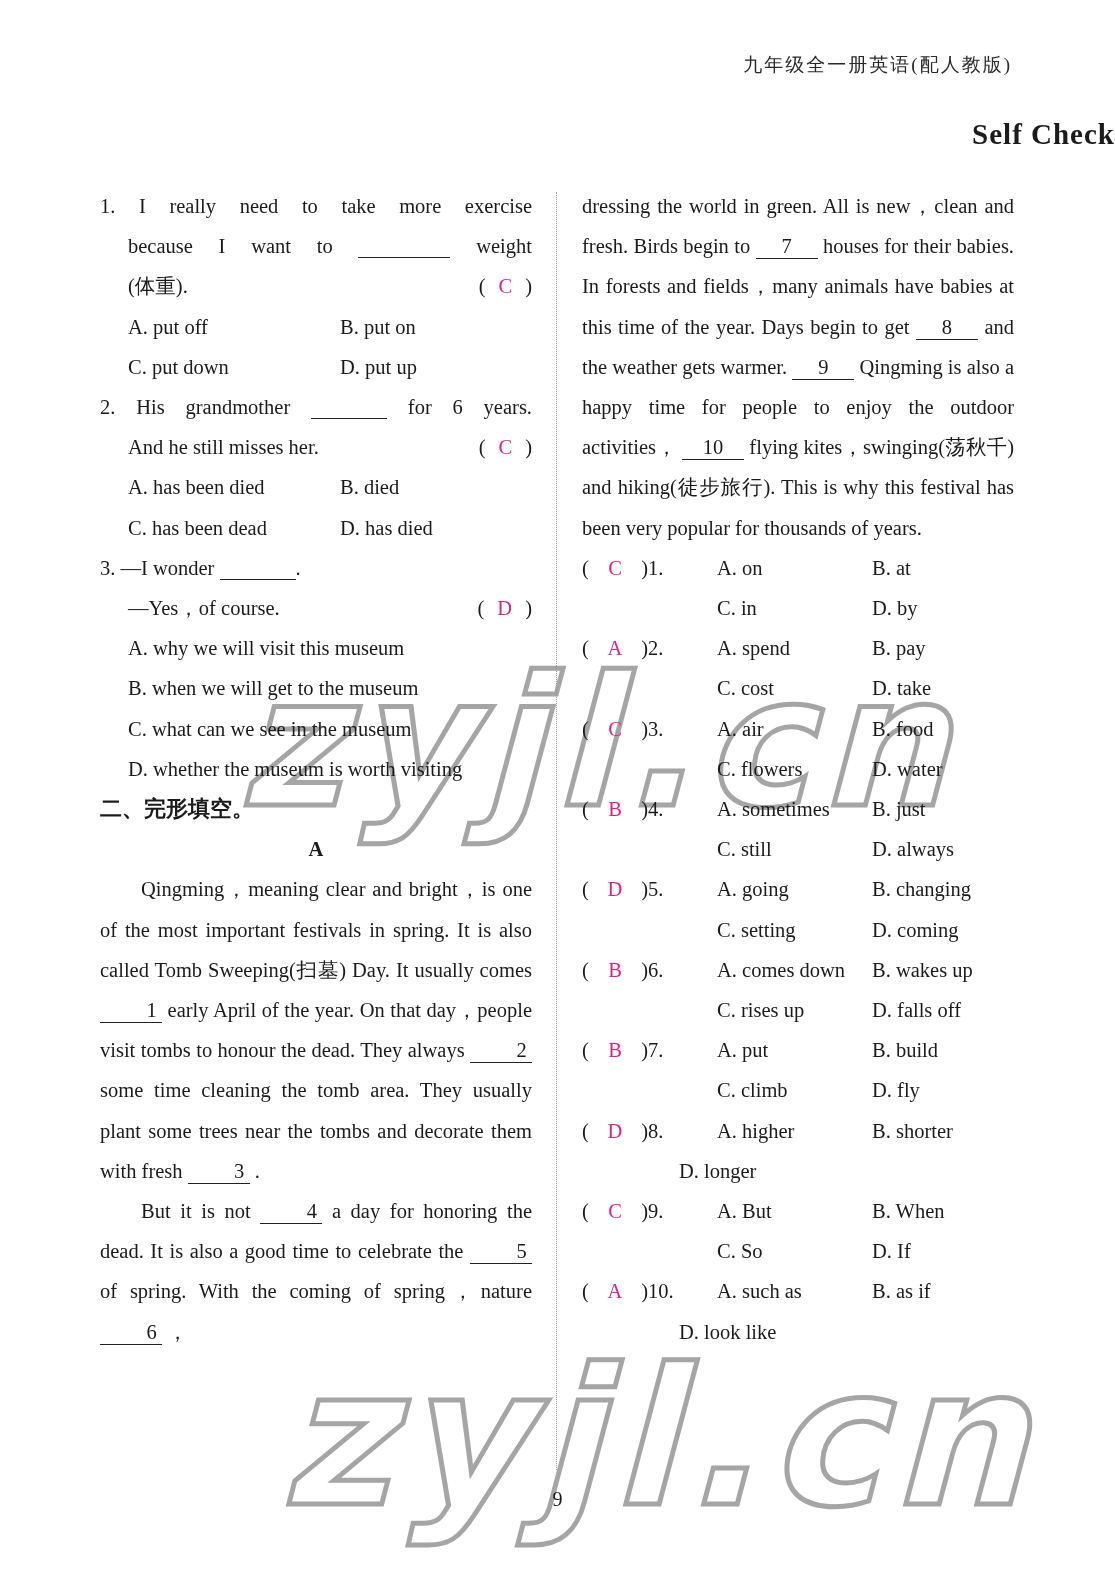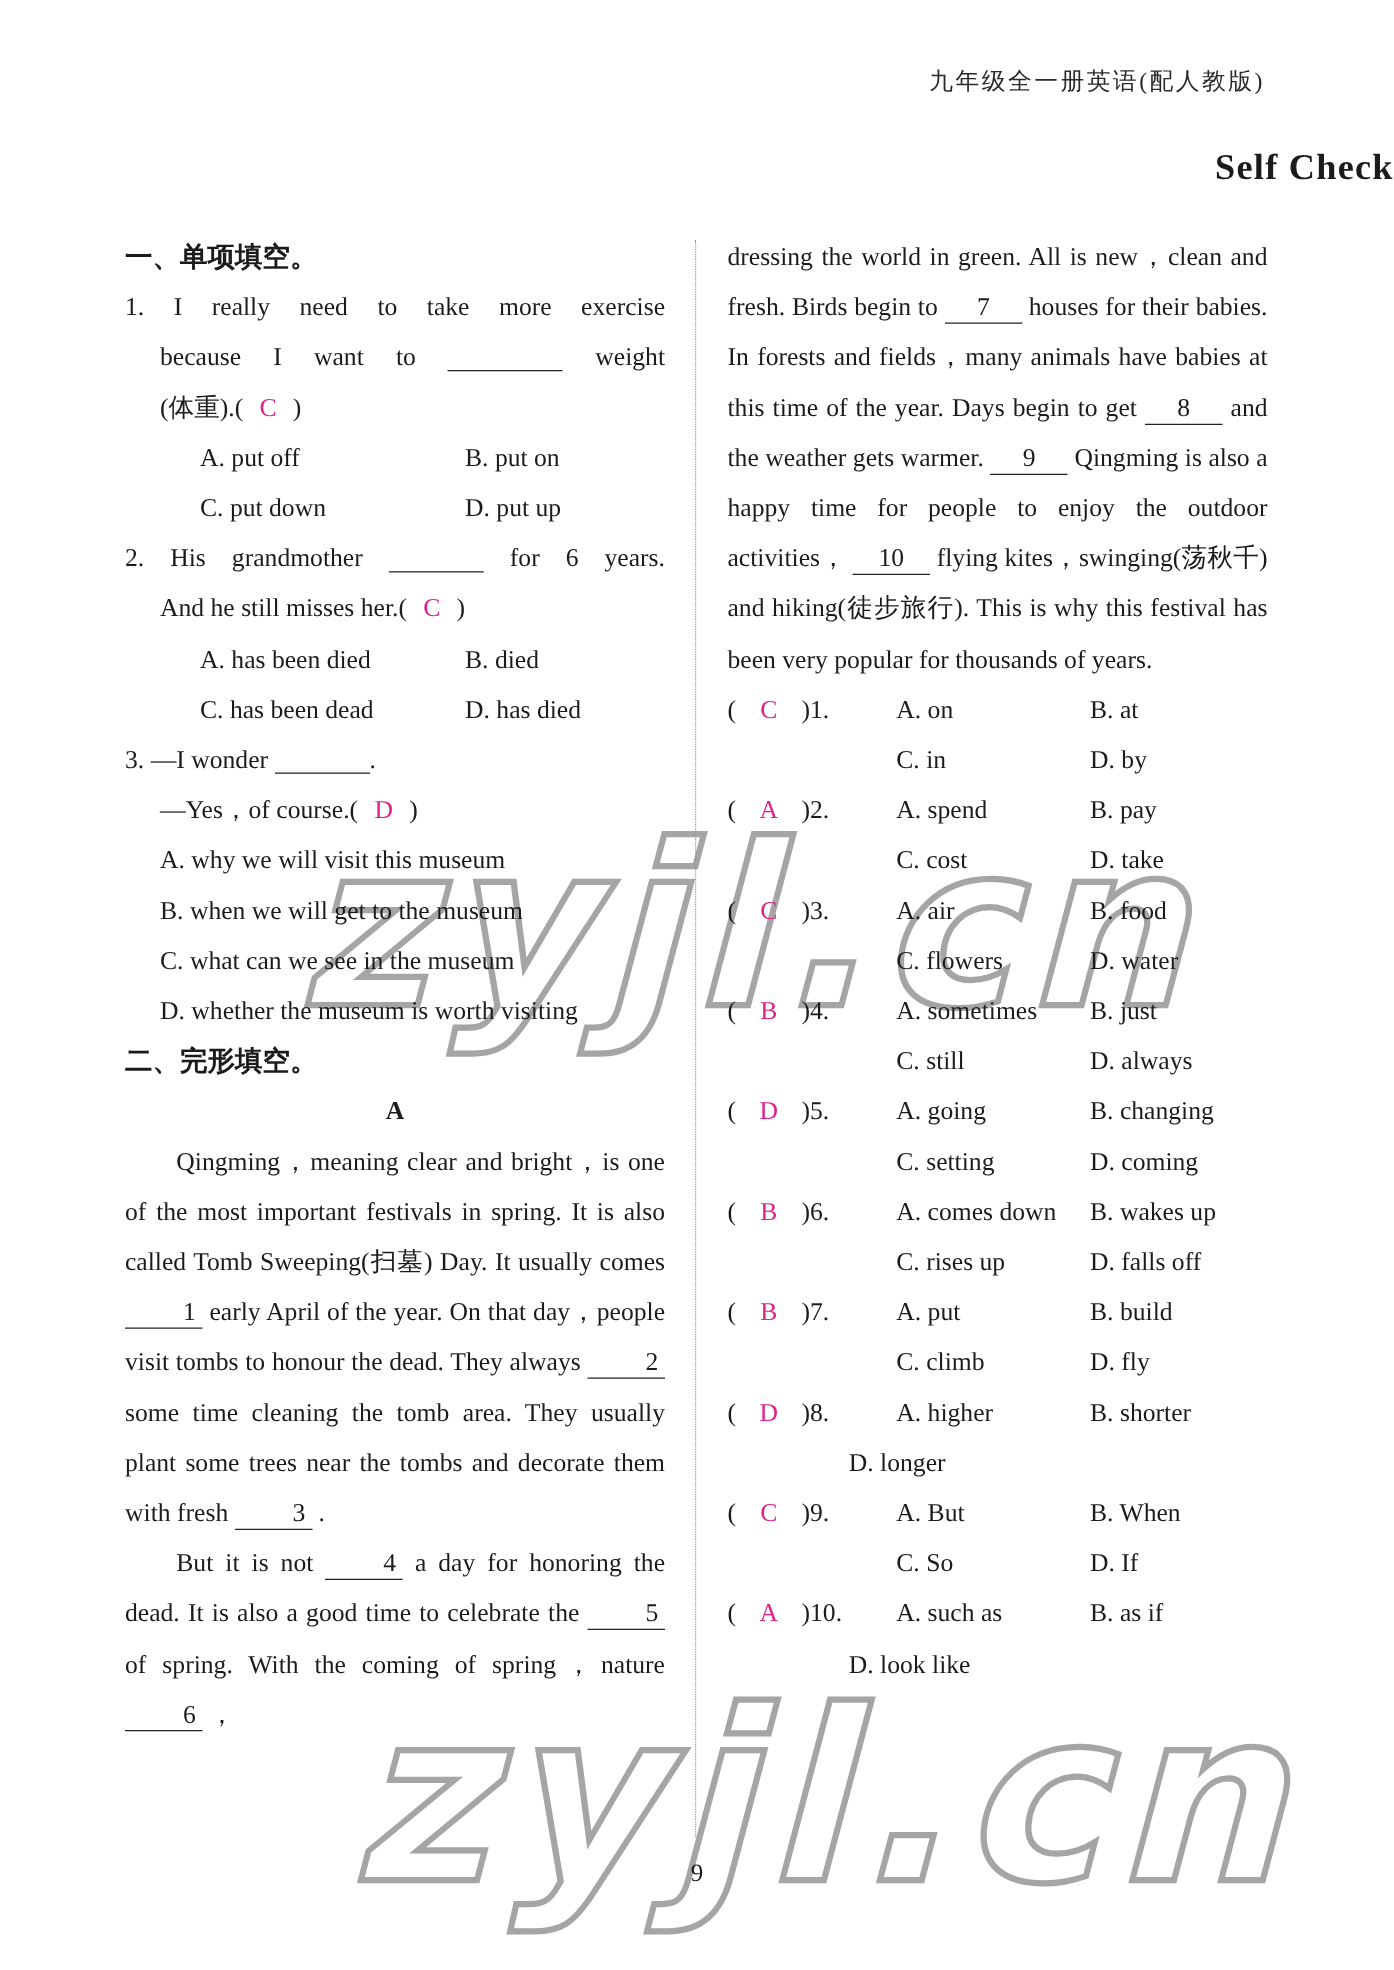--- a/index.html
+++ b/index.html
@@ -25,24 +25,24 @@
     position:absolute; top:186px; width:432px;
     font-size:20.5px; line-height:40.2px;
   }
   .col-left { left:100px; }
   .col-right { left:582px; }
   .sec-head {
     font-family:"Liberation Sans","DejaVu Sans",sans-serif;
     font-weight:bold; font-size:22px;
   }
   .fj { text-align:justify; text-align-last:justify; }
-  .flexline { display:flex; }
+  .flexline { display:flex; justify-content:space-between; }
   .ind { padding-left:28px; }
   .lrow { display:flex; padding-left:28px; }
-  .lrow .la { flex:0 0 212px;margin-left:32px; }
+  .lrow .la { flex:0 0 212px; }
   .lrow .lb { flex:1; }
   .blank {
     display:inline-block; width:92px; height:1em;
     border-bottom:1.3px solid #222; vertical-align:-5px;
   }
   .blank.w76 { width:76px; }
   .nblank {
     display:inline-block; min-width:62px; line-height:24px;
     border-bottom:1.3px solid #222; text-align:center;
   }
@@ -78,21 +78,20 @@
 
 <div class="watermark wm-mid" style="-webkit-text-stroke: 5px rgb(143, 143, 143);">zyjl.cn</div>
 <div class="watermark wm-bot" style="-webkit-text-stroke: 5px rgb(143, 143, 143);">zyjl.cn</div>
 
 <div class="edition">九年级全一册英语(配人教版)</div>
 <div class="page-title">Self Check</div>
 <div class="divider"></div>
 
 <div class="col col-left">
 
-  <div class="sec-head">一、单项填空。</div>
 
   <div>
     <div class="fj">
       <span>1.</span>
       <span>I really need to take more exercise</span>
     </div>
     <div class="fj ind">
       <span>because I want to</span>
       <span class="blank"></span>
       <span>weight</span>

